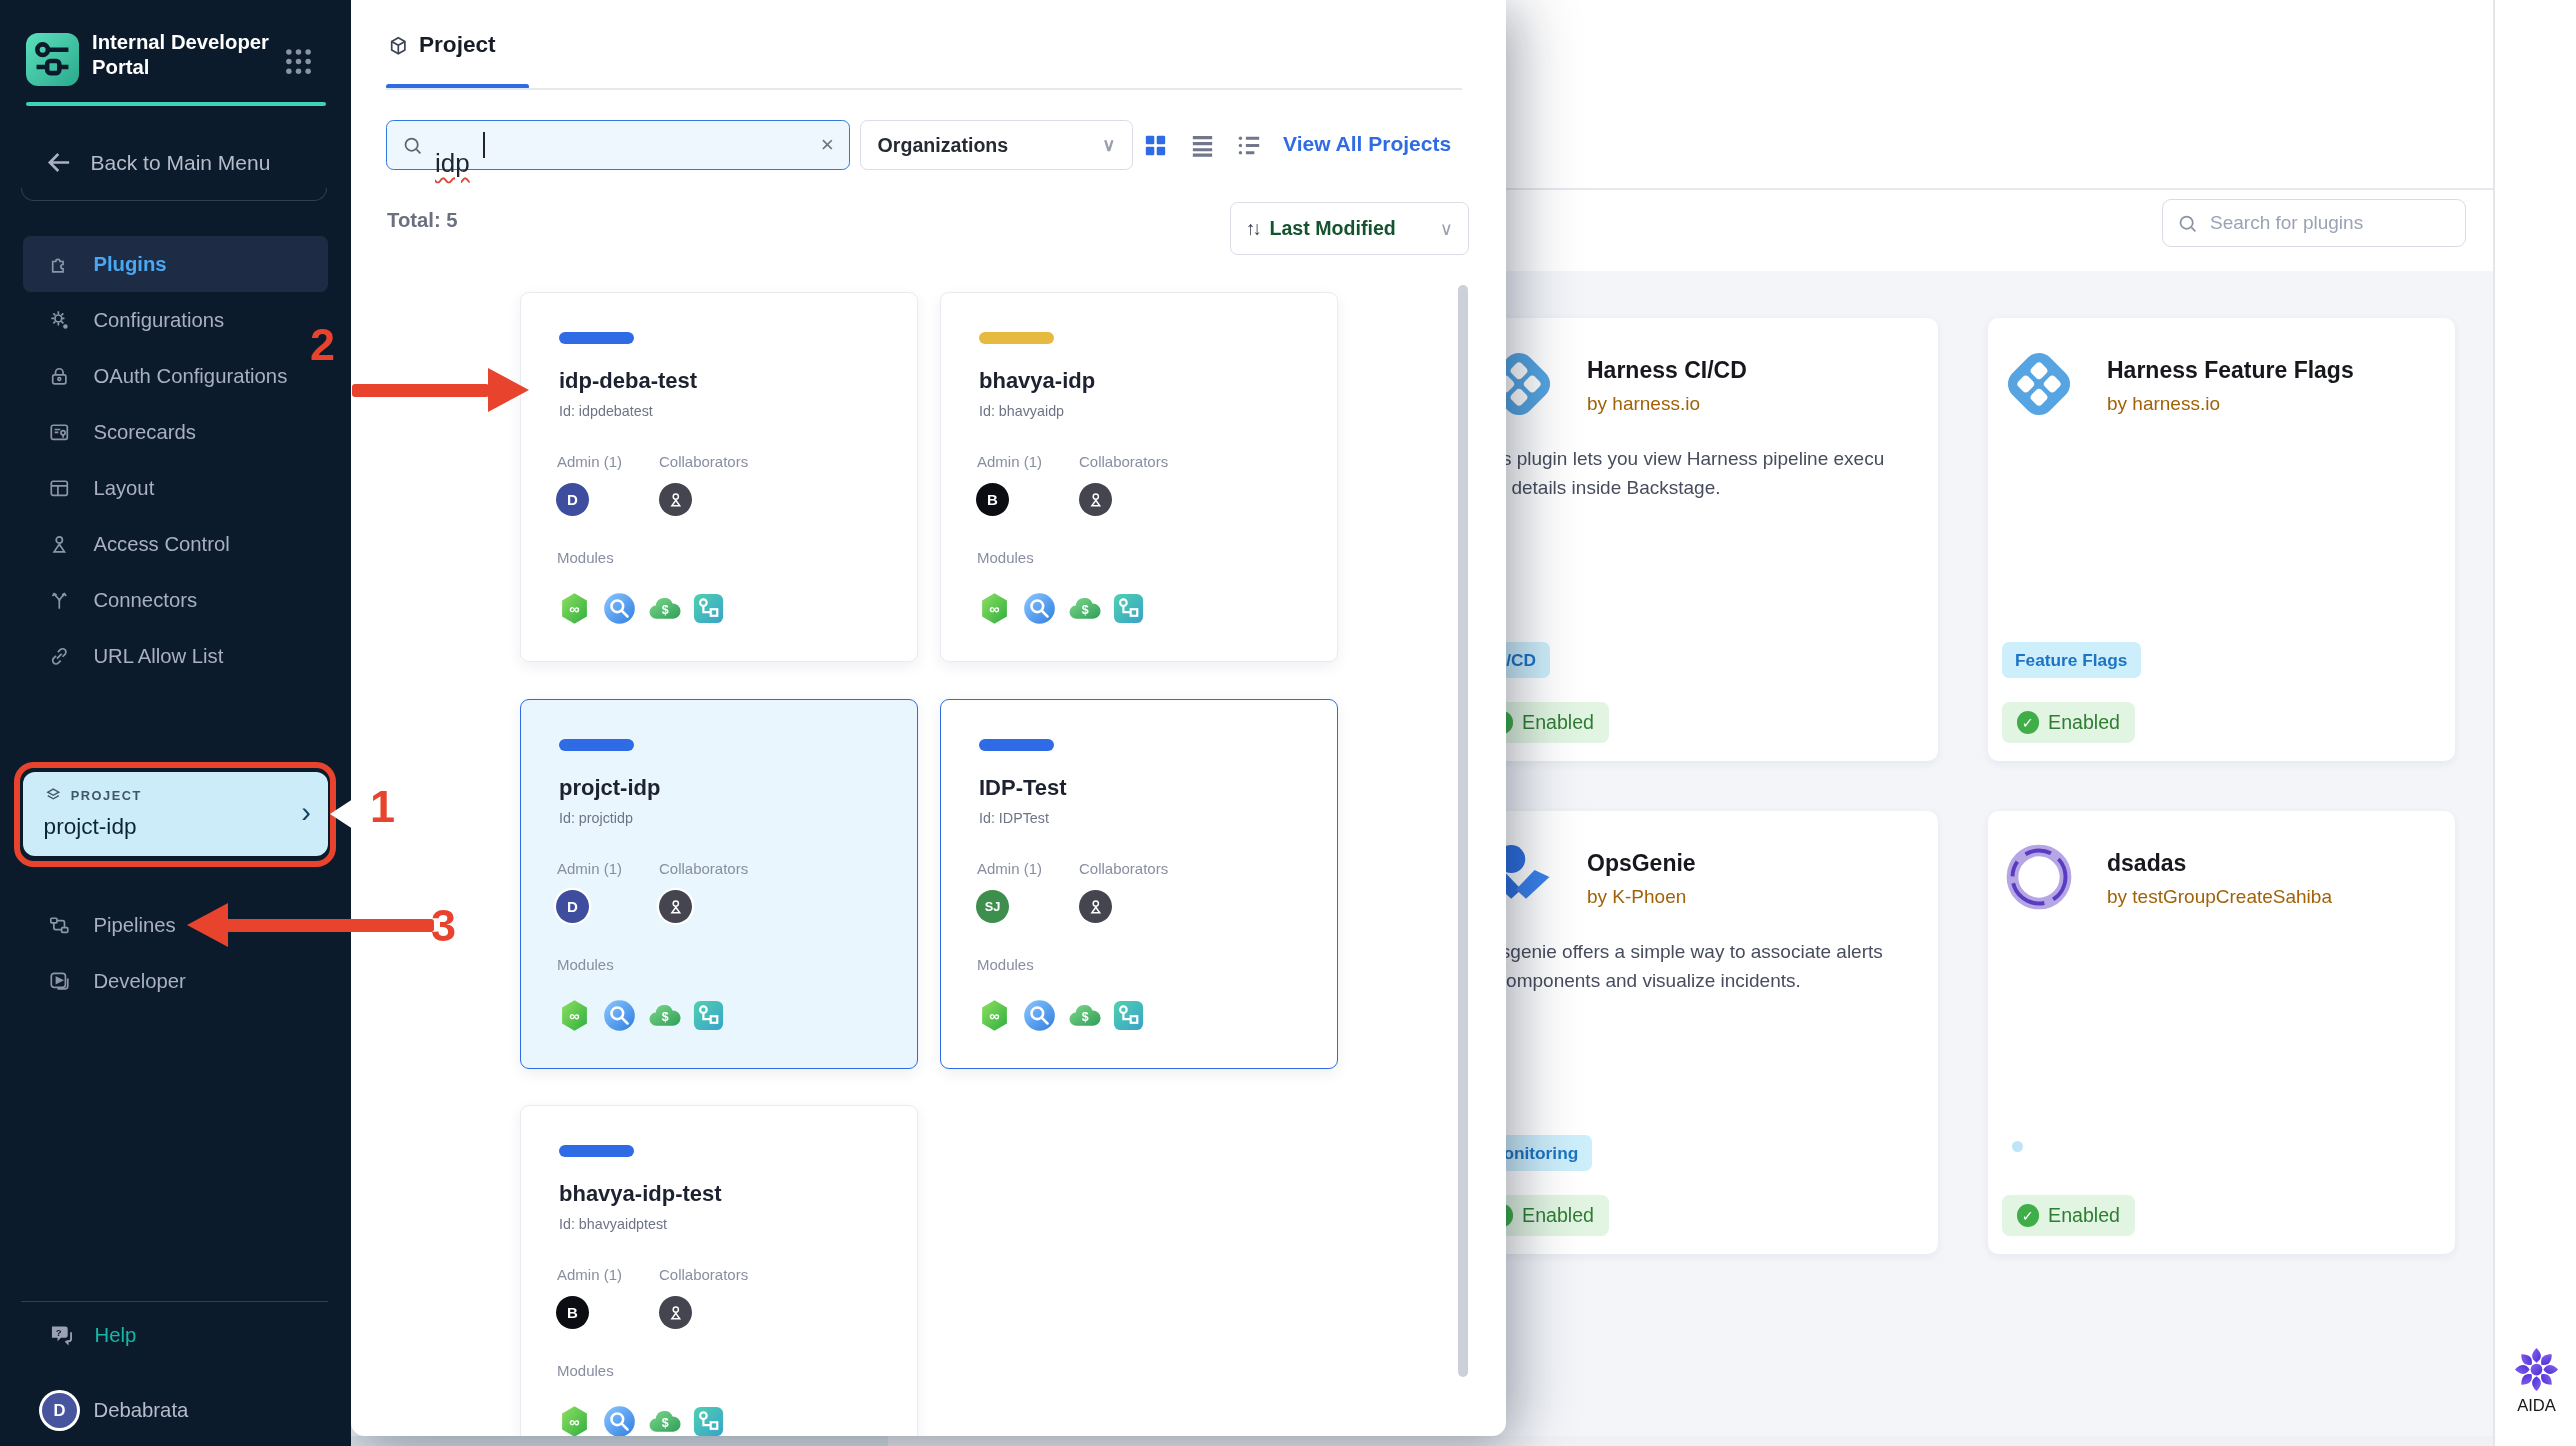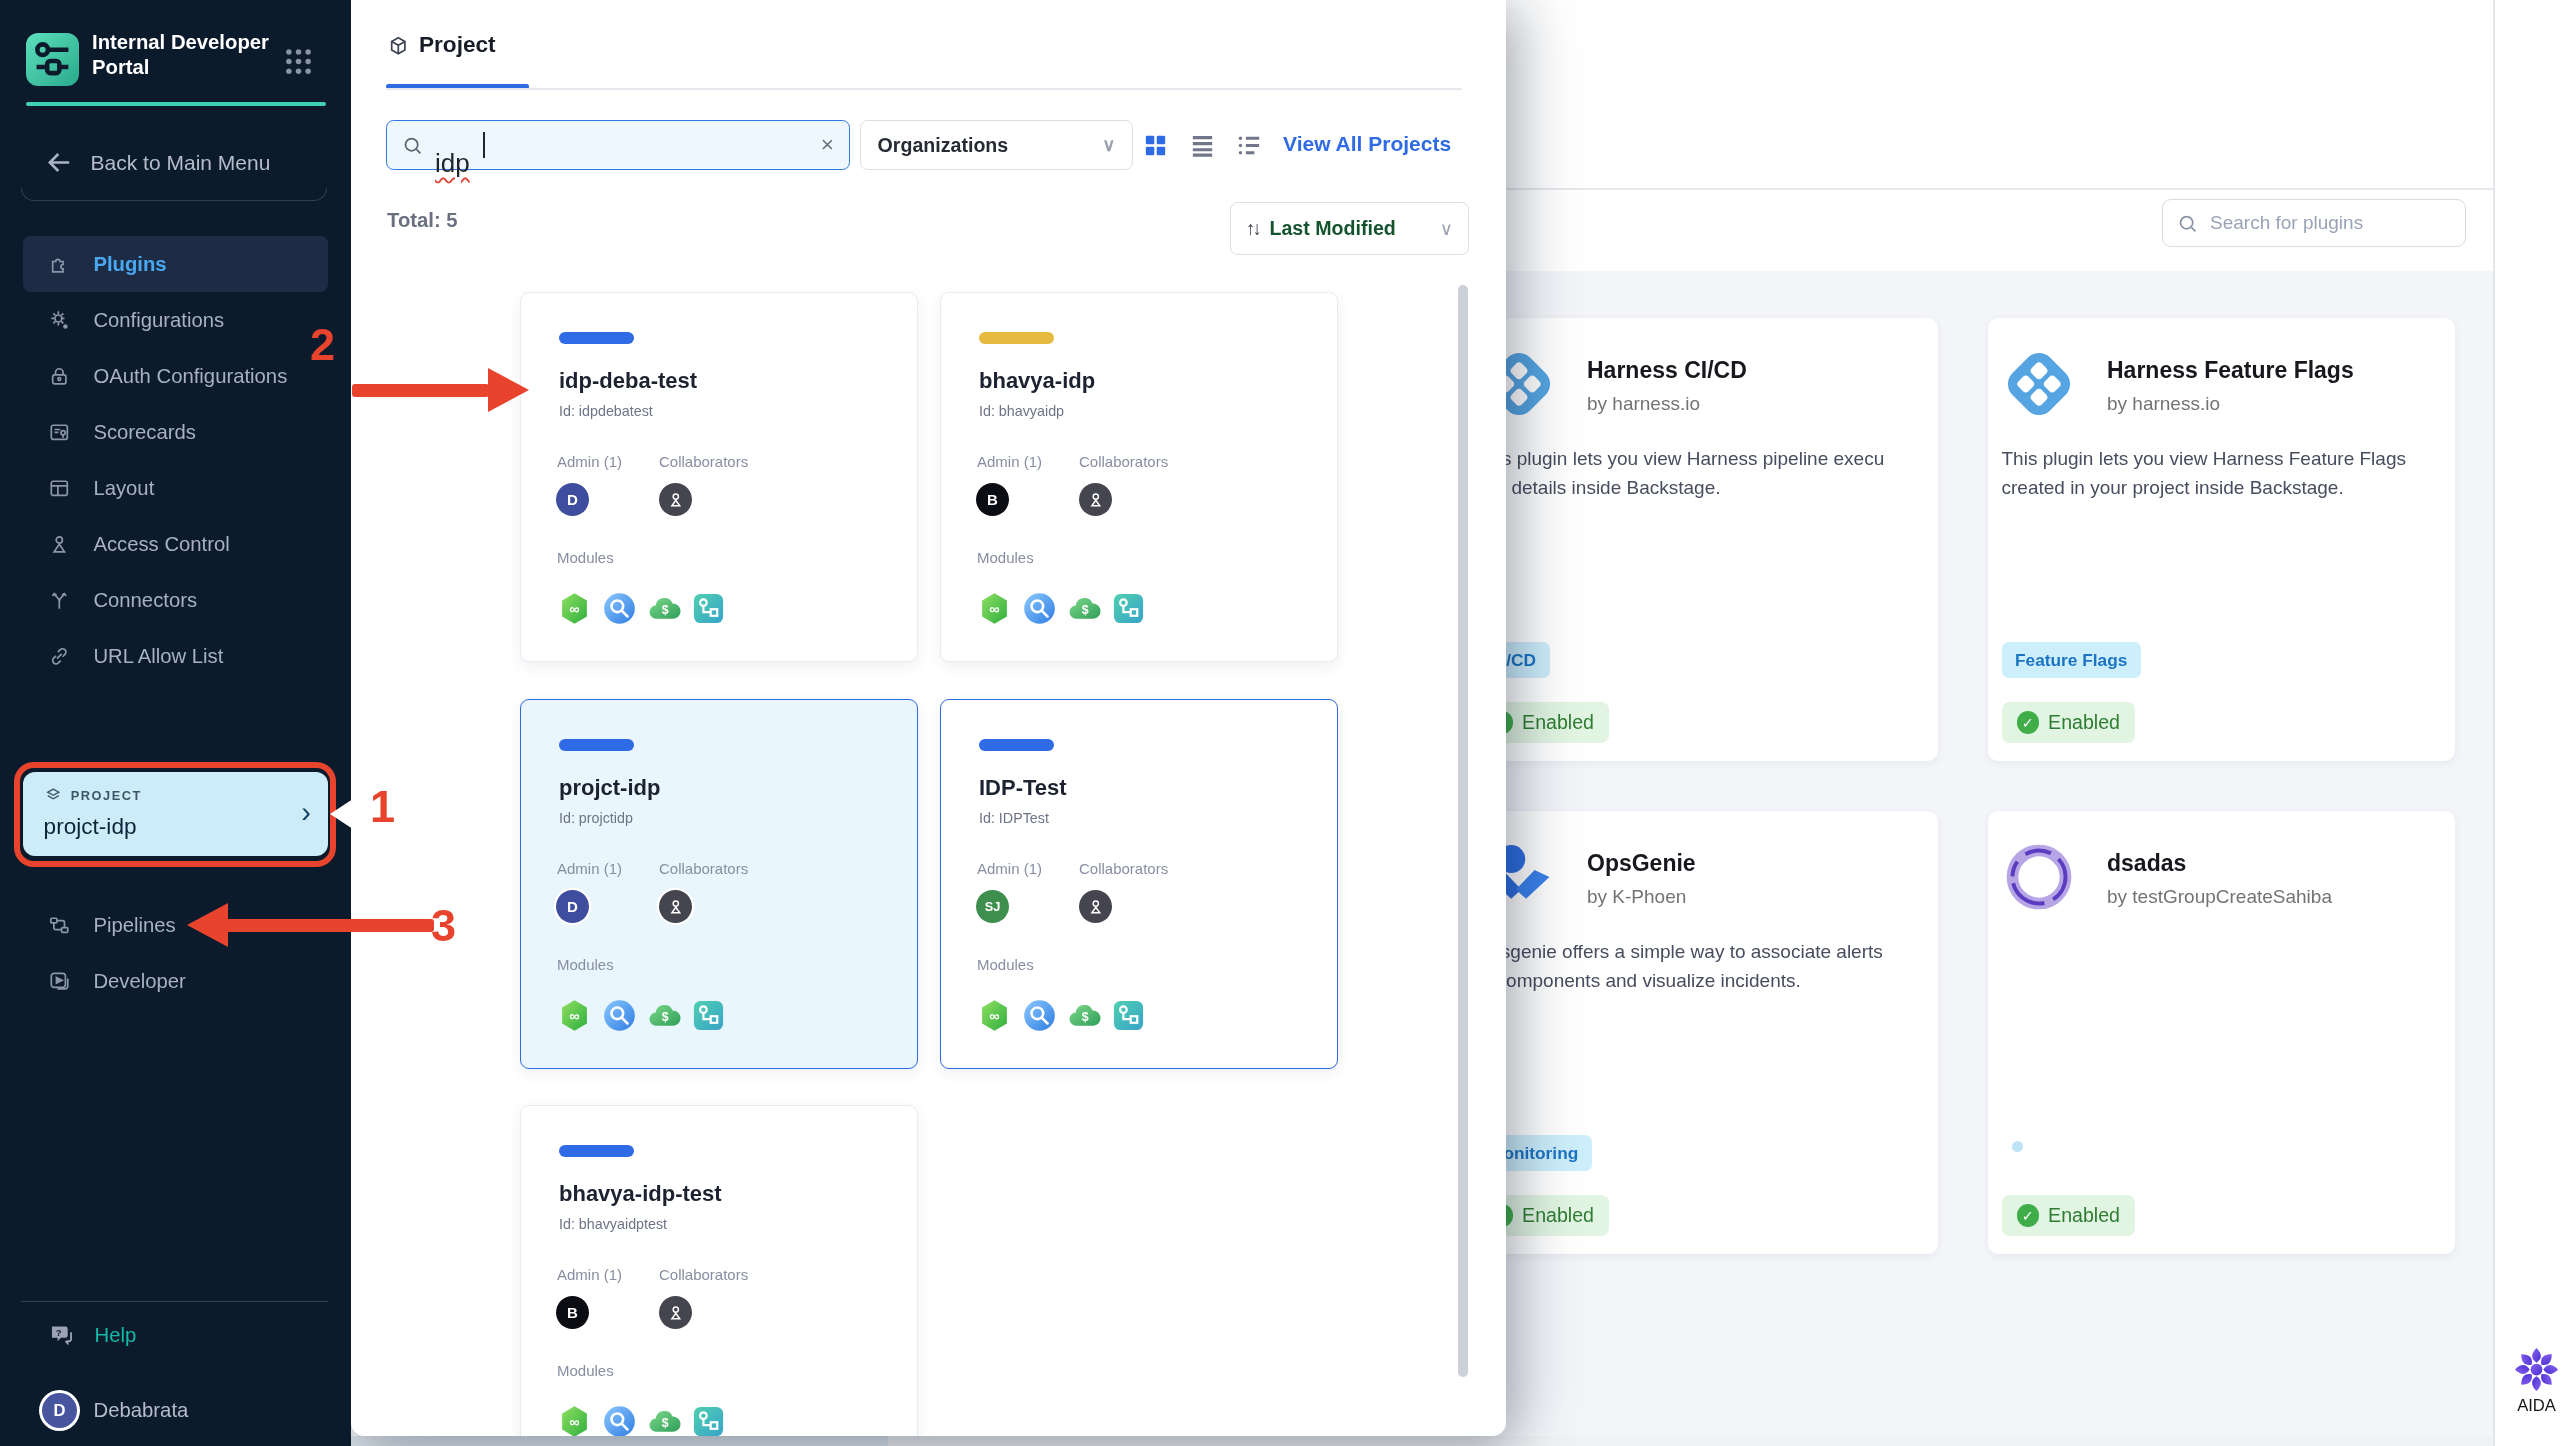--- a/index.html
+++ b/index.html
@@ -11,21 +11,21 @@
   .plugins-page{left:351px;top:0;width:2142px;height:1447px;background:#fff;z-index:1;}
   .pp-headline{left:0;top:188px;width:2142px;height:1.5px;background:#e6e8ee;}
   .pp-grey{left:0;top:271px;width:2142px;height:1165px;background:#f3f5f9;}
   .pp-search{left:1811px;top:199px;width:304px;height:48px;border:1.5px solid #d8dbe3;border-radius:9px;
              background:#fff;display:flex;align-items:center;gap:10.5px;padding:0 13.5px;box-sizing:border-box;}
   .pp-search input{border:none;outline:none;font-size:19px;color:#5b6472;width:226px;background:transparent;font-family:"Liberation Sans",sans-serif;}
   .pp-search input::placeholder{color:#9aa3b5;}
   .plugin-card{background:#fff;border-radius:10.5px;box-shadow:0 2.3px 9px rgba(20,30,60,.06);}
   .plugin-card .plogo{position:absolute;left:12px;top:27px;width:78px;height:78px;}
   .plugin-card .ptitle{position:absolute;left:119px;top:39px;font-size:23px;font-weight:bold;color:#16181d;}
-  .plugin-card .pby{position:absolute;left:119px;top:75px;font-size:19px;color:#737373;}
+  .plugin-card .pby{position:absolute;left:119px;top:75px;font-size:19px;color:#a16207;}
   .plugin-card .pdesc{position:absolute;left:7.5px;top:126px;width:449px;font-size:19px;line-height:29px;color:#474d5e;}
   .chip{position:absolute;left:7.5px;top:324px;background:#cdeefb;color:#1d74c4;font-size:17.3px;
         padding:7.5px 13.5px;border-radius:6.8px;font-weight:bold;}
   .badge-enabled{position:absolute;left:7.5px;top:384px;background:#e2f5e2;color:#2e7d32;font-size:19.6px;
         padding:9px 15px;border-radius:7.5px;display:flex;align-items:center;gap:9px;}
   .badge-enabled .chk{width:22.6px;height:22.6px;border-radius:50%;background:#3fae49;color:#fff;font-size:14.3px;
         display:flex;align-items:center;justify-content:center;}
   .mini-dot{position:absolute;left:24px;top:330px;width:11.3px;height:11.3px;border-radius:50%;background:#bfe3f7;}
   .v-divider{left:2493px;top:0;width:1.5px;height:1447px;background:#e4e6ea;z-index:2;}
   .right-rail{left:2495px;top:0;width:81px;height:1447px;background:#fff;z-index:2;}
@@ -198,21 +198,20 @@
             <g fill="#fff">
               <rect x="29" y="29" width="18" height="18" rx="5"></rect>
               <rect x="53" y="29" width="18" height="18" rx="5"></rect>
               <rect x="29" y="53" width="18" height="18" rx="5"></rect>
               <rect x="53" y="53" width="18" height="18" rx="5"></rect>
             </g>
           </g>
         </svg>
       <div class="ptitle">Harness Feature Flags</div>
       <div class="pby">by harness.io</div>
-      <div class="pdesc" style="left:13.5px;"><span>This plugin lets you view Harness Feature Flags</span><br><span>created in your project inside Backstage.</span></div>
       <div class="chip" style="left:13.5px;">Feature Flags</div>
       <div class="badge-enabled" style="left:13.5px;">
           <span class="chk">✓</span>
           <span>Enabled</span>
         </div>
     </div>
 
     <div class="abs plugin-card" style="left:1117px;top:811px;width:470px;height:443px;">
       <svg class="plogo" viewBox="0 0 100 100">
           <circle cx="40" cy="27" r="18" fill="#2e6fe0"></circle>

